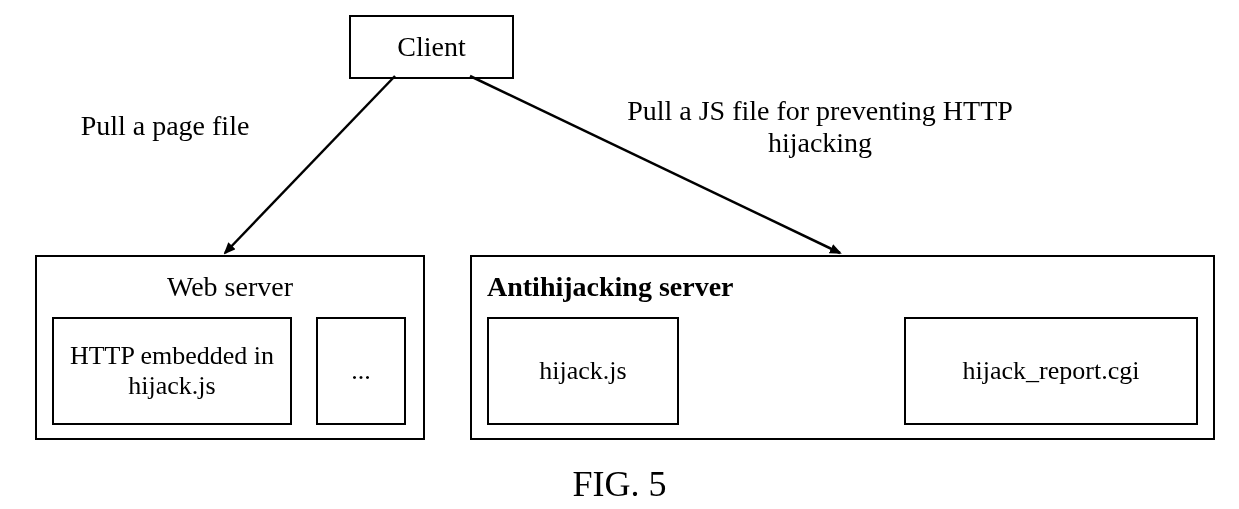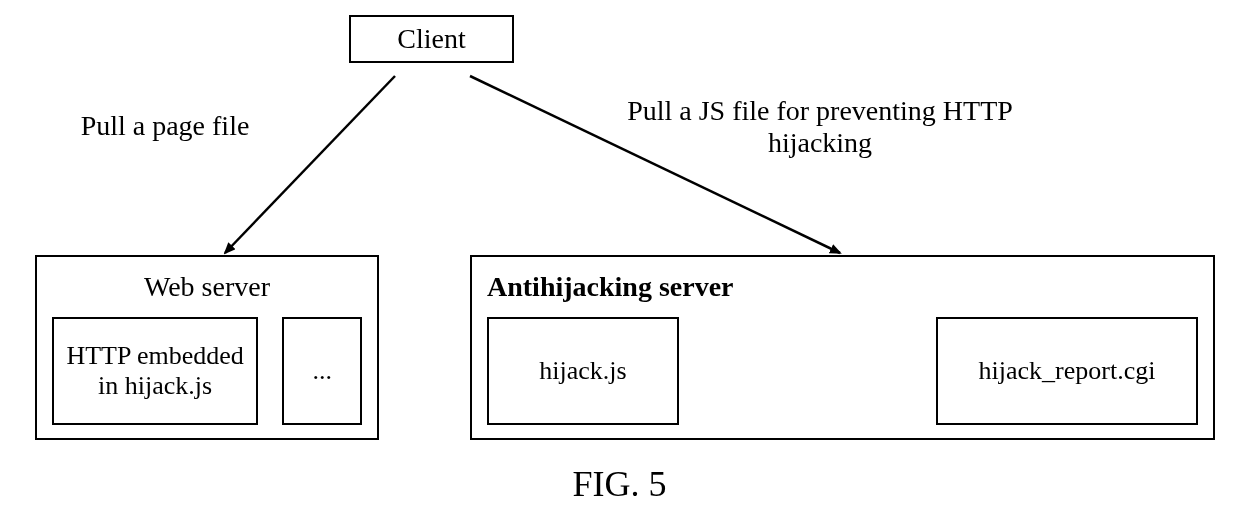--- a/index.html
+++ b/index.html
@@ -20,28 +20,28 @@
       background: #fff;
       display: flex;
       align-items: center;
       justify-content: center;
       text-align: center;
     }
     .box-client {
       left: 349px;
       top: 15px;
       width: 165px;
-      height: 48px;
+      height: 64px;
       font-size: 28px;
       text-align: right;
     }
     .box-webserver {
       left: 35px;
       top: 255px;
-      width: 344px;
+      width: 390px;
       height: 185px;
       display: block;
       padding: 10px 15px 15px 15px;
     }
     .box-webserver .title {
       text-align: center;
       font-size: 28px;
       padding: 4px 0 14px 0;
     }
     .box-webserver .row {
@@ -86,21 +86,21 @@
       display: flex;
       gap: 16px;
       align-items: stretch;
       justify-content: space-between;
       height: 108px;
     }
     .inner-hijackjs {
       width: 192px;
     }
     .inner-report {
-      width: 262px;
+      width: 294px;
       text-align: center;
     }
     .inner-datatable {
       width: 200px;
     }
     .label {
       position: absolute;
       font-size: 28px;
       text-align: center;
       line-height: 1.15;

